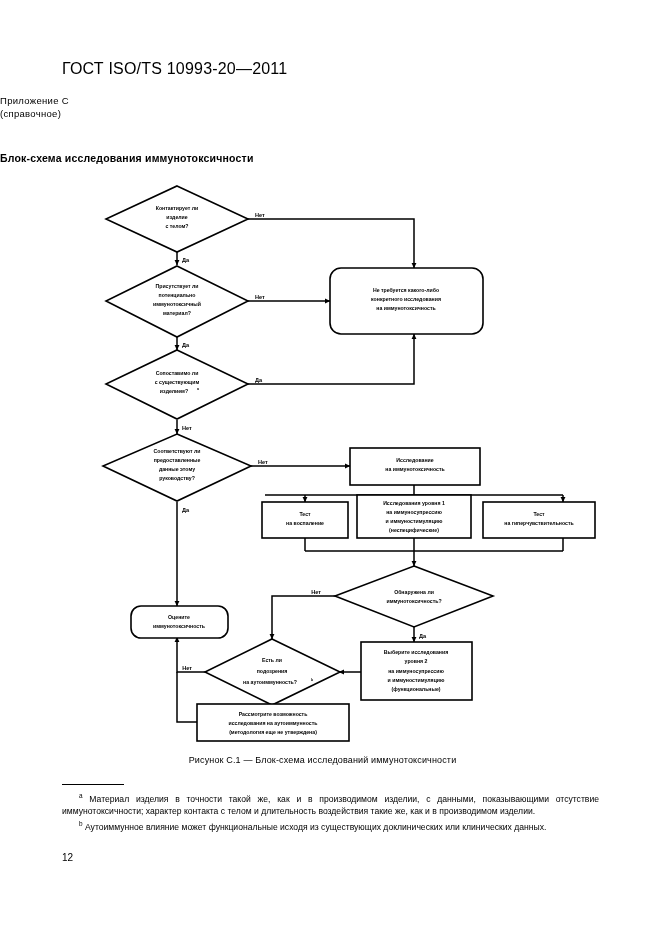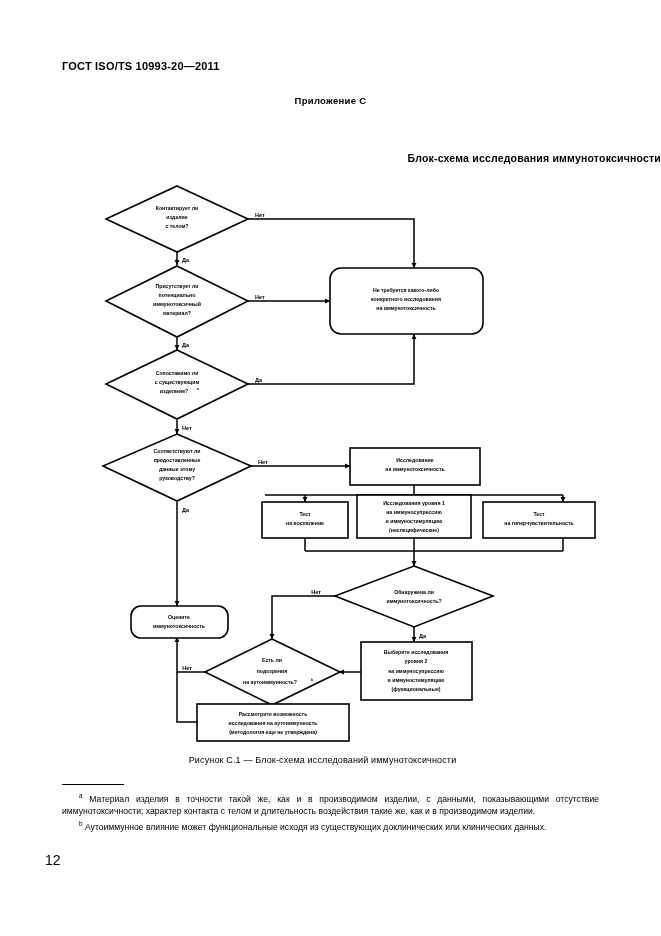--- a/index.html
+++ b/index.html
@@ -19,43 +19,42 @@
   .page {
     position: absolute;
     inset: 0;
   }
 
   
   .doc-header {
     position: absolute;
     left: 62px;
     top: 60px;
-    font-size: 11px;
-    font-weight: bold;
+    font-size: 16px;
+    font-weight: normal;
     letter-spacing: 0.2px;
   }
 
   .appendix-block {
     position: absolute;
     left: 0;
     right: 0;
     top: 94px;
-    text-align: center;
     font-size: 9.5px;
-    font-weight: bold;
+    font-weight: normal;
     line-height: 13px;
     letter-spacing: 0.3px;
   }
 
   .scheme-title {
     position: absolute;
     left: 0;
     right: 0;
     top: 152px;
-    text-align: right;
+    text-align: left;
     font-size: 10.5px;
     font-weight: bold;
     letter-spacing: 0.2px;
   }
 
   
   .flow {
     position: absolute;
     left: 0;
     top: 0;
@@ -94,23 +93,23 @@
   .footnotes p { margin: 0; }
   .footnotes p + p { margin-top: 1px; }
   .fn-mark {
     font-size: 6.4px;
     vertical-align: super;
   }
   .fn-indent { display: inline-block; width: 17px; }
 
   .page-number {
     position: absolute;
-    left: 45px;
+    left: 62px;
     top: 852px;
-    font-size: 14px;
+    font-size: 10px;
   }
 
   
   text {
     font-family: "Liberation Sans", "DejaVu Sans", sans-serif;
     font-weight: bold;
     fill: #000;
   }
   .node-text { font-size: 5.2px; }
   .edge-label { font-size: 5.6px; }
@@ -128,20 +127,21 @@
 </style>
 </head>
 <body>
 
 <div class="page">
 
   <div class="doc-header">ГОСТ ISO/TS 10993-20—2011</div>
 
   <div class="appendix-block">
     <div>Приложение С</div>
+    <div>(справочное)</div>
   </div>
 
   <div class="scheme-title">Блок-схема исследования иммунотоксичности</div>
 
   <div class="flow">
     <svg width="661" height="936" viewBox="0 0 661 936" xmlns="http://www.w3.org/2000/svg">
       <defs>
         <marker id="arrow" markerWidth="7" markerHeight="7" refX="5.4" refY="2.6" orient="auto" markerUnits="userSpaceOnUse">
           <path d="M0,0 L5.6,2.6 L0,5.2 z" fill="#000"></path>
         </marker>

